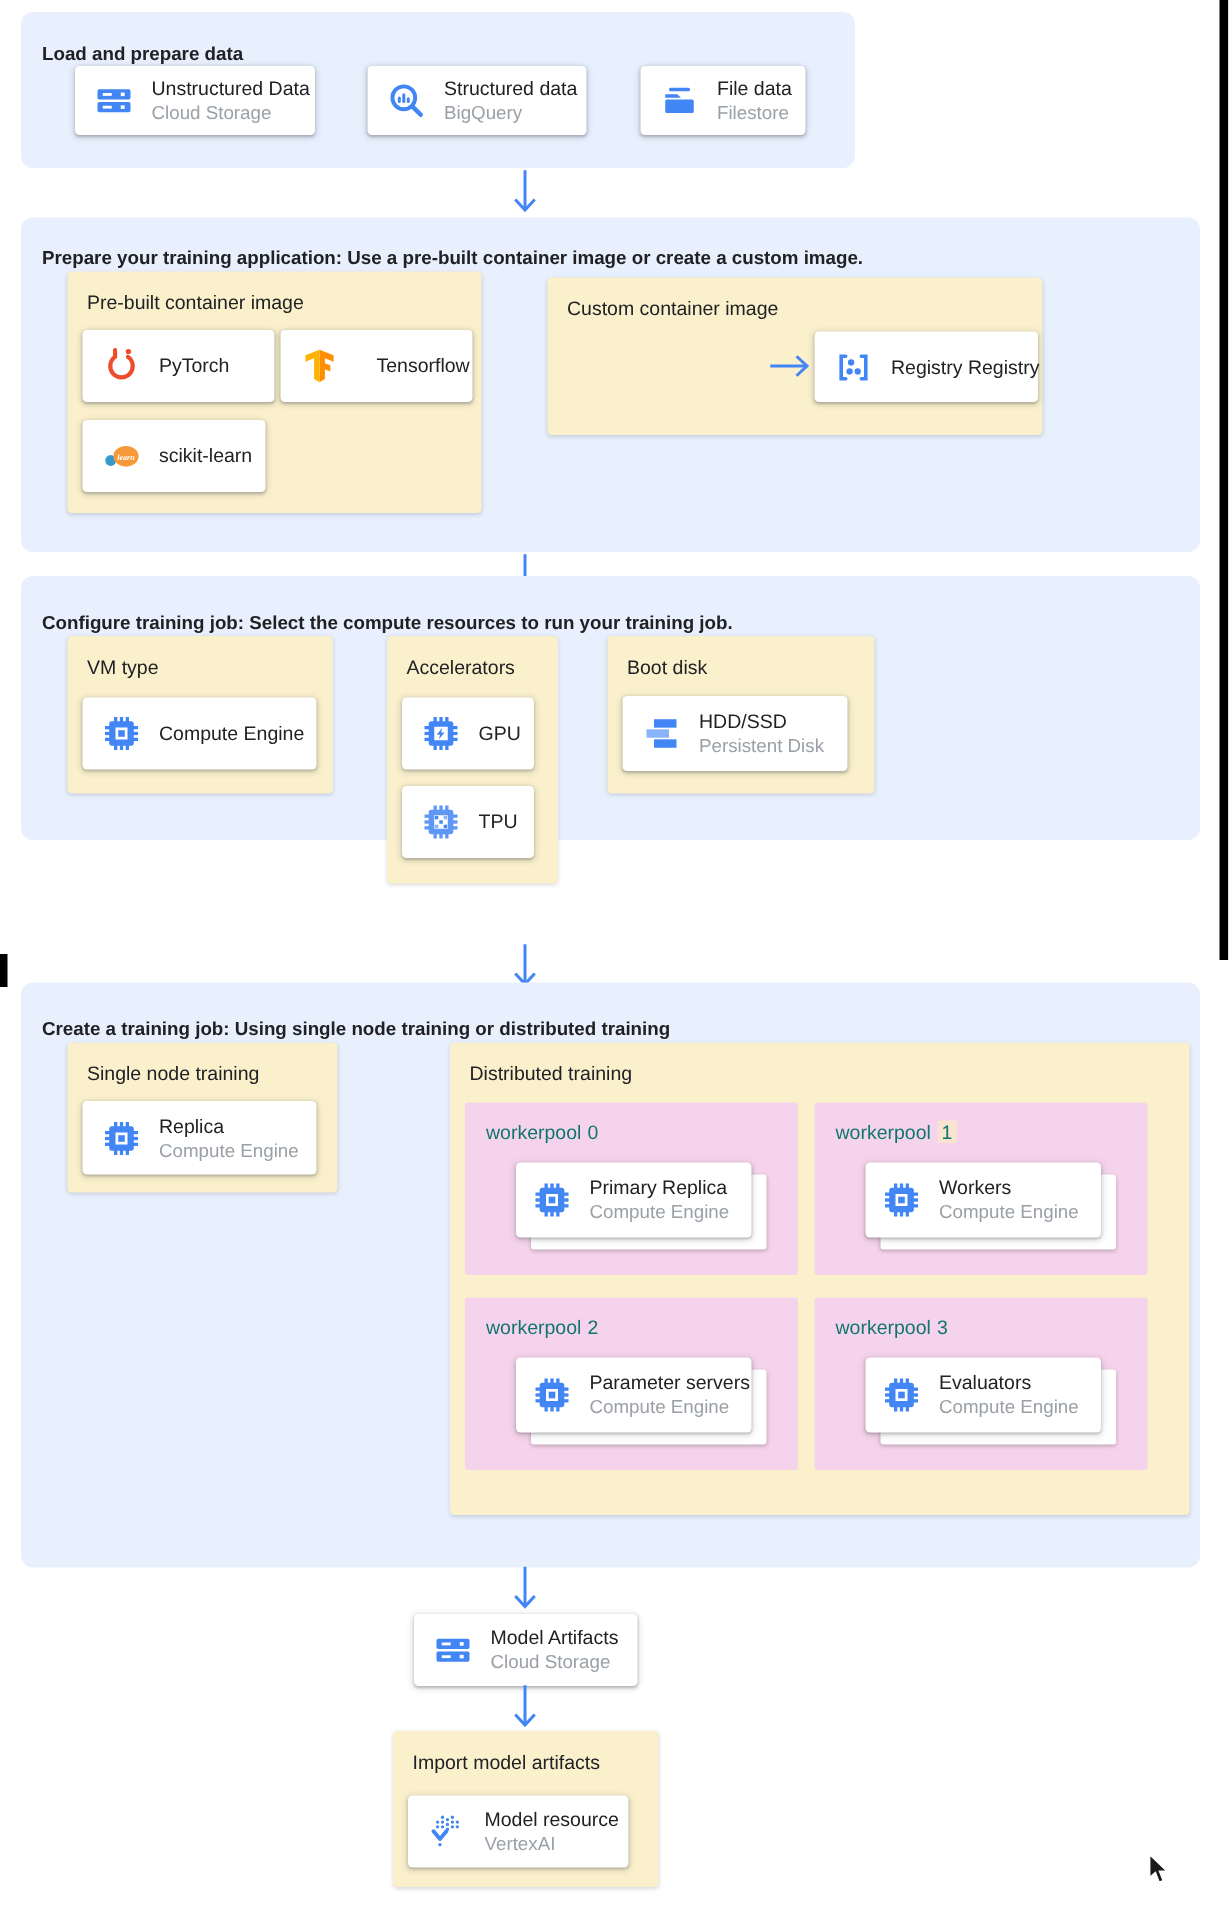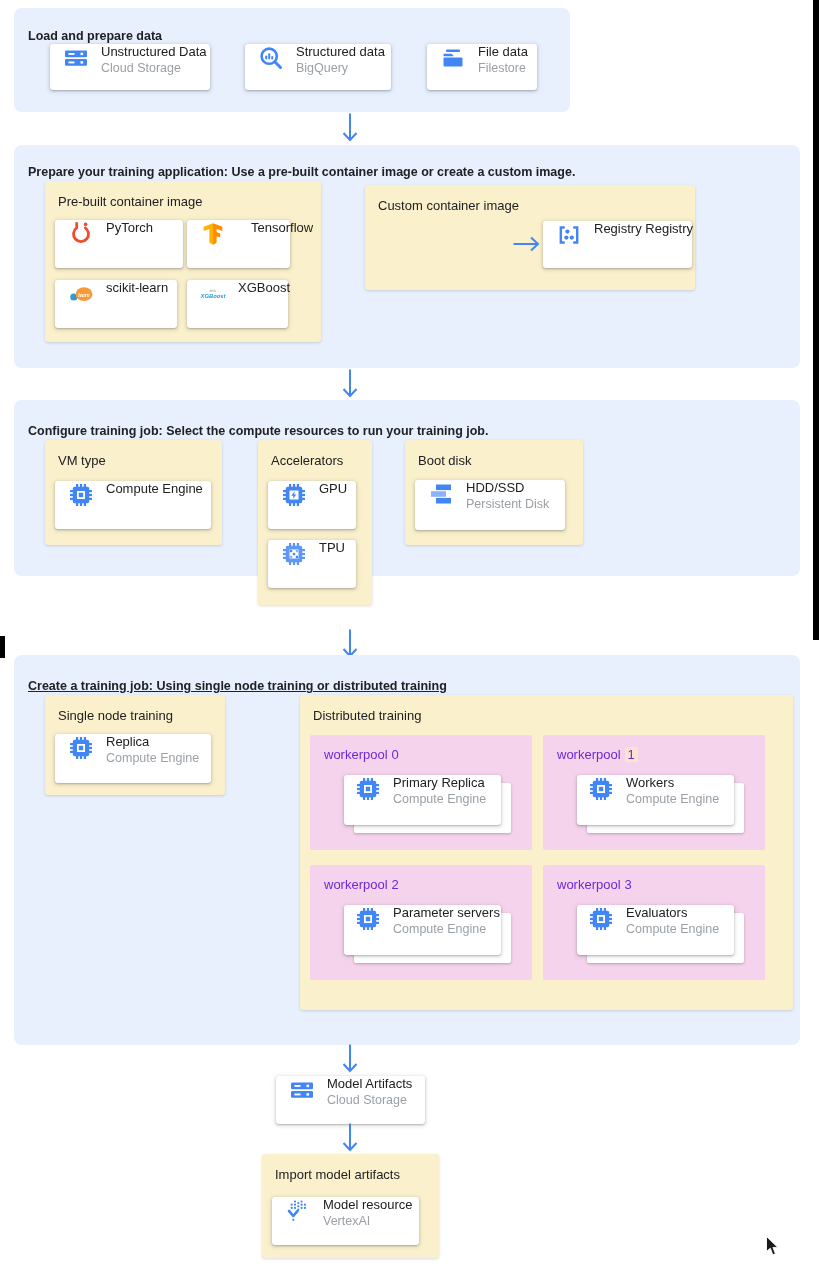--- a/index.html
+++ b/index.html
@@ -7,57 +7,57 @@
   #canvas {
     position:relative; width:819px; height:1277px; background:#fff;
     font-family:"Liberation Sans","DejaVu Sans",sans-serif; color:#202124;
     overflow:hidden;
   }
   .section { position:absolute; background:#E8F0FE; border-radius:8px; }
   .sec-title { position:absolute; left:14px; font-weight:bold; font-size:12.5px; color:#202124; white-space:nowrap;margin-top:12px; }
   .panel { position:absolute; background:#FAF0CC; border-radius:3px; box-shadow:0 1px 3px rgba(0,0,0,.15); }
   .panel-title { position:absolute; left:13px; top:13px; font-size:13px; color:#202124; white-space:nowrap; }
   .pool { position:absolute; background:#F6D3EC; border-radius:2px; }
-  .pool-title { position:absolute; left:14px; top:12px; font-size:13px; color:#6d28d9; white-space:nowrap; }
+  .pool-title { position:absolute; left:14px; top:12px; font-size:13px; color:#0f766e; white-space:nowrap; }
   .pool-title .num { margin-left:4px; }
   .wp1 .pool-title .num { background:#FAE3CF; padding:0 3px; }
   .card {
     position:absolute; background:#fff; border-radius:3px;
     box-shadow:0 1px 2px rgba(60,64,67,.30),0 1px 4px 1px rgba(60,64,67,.15);
-    display:flex; align-items:flex-start; padding:0 8px 0 12px; gap:11px;
+    display:flex; align-items:center; padding:0 8px 0 12px; gap:11px;
   }
   .card-back { position:absolute; background:#fff; border-radius:2px; box-shadow:0 1px 3px rgba(0,0,0,.25); }
   .icon { width:28px; height:28px; flex:0 0 28px; display:inline-block; }
   .icon svg { display:block; width:100%; height:100%; }
   .txt { display:flex; flex-direction:column; justify-content:center; }
   .lbl { font-size:13px; line-height:16px; color:#202124; white-space:nowrap; }
   .sub { font-size:12.5px; line-height:16px; color:#9AA0A6; white-space:nowrap; }
   .wrap .lbl { white-space:normal; width:96px; }
   .flow-arrow, .h-arrow { position:absolute; }
   .blackbar { position:absolute; background:#000; }
 
   
   #s1 { left:14px; top:8px;    width:556px; height:104px; }
   #s2 { left:14px; top:145px;  width:786px; height:223px; }
-  #s3 { left:14px; top:400px;  width:786px; height:176px; }
+  #s3 { left:14px; top:384px;  width:786px; height:176px; }
   #s4 { left:14px; top:655px;  width:786px; height:390px; }
   #s1 .sec-title { top:9px; }
   #s2 .sec-title { top:8px; }
   #s3 .sec-title { top:12px; }
-  #s4 .sec-title { top:12px;text-decoration:underline; }
+  #s4 .sec-title { top:12px; }
 
   
   #c-unstructured { left:36px;  top:36px; width:160px; height:46px; }
   #c-structured   { left:231px; top:36px; width:146px; height:46px; }
   #c-filedata     { left:413px; top:36px; width:110px; height:46px; }
 
   
   #p-prebuilt { left:31px;  top:36px; width:276px; height:161px; }
   #c-pytorch  { left:10px;  top:39px; width:128px; height:48px; }
-  #c-tf       { left:142px; top:39px; width:103px; height:48px;gap:24px; }
+  #c-tf       { left:142px; top:39px; width:128px; height:48px;gap:24px; }
   #c-sklearn  { left:10px;  top:99px; width:122px; height:48px; }
   #c-xgb      { left:142px; top:99px; width:101px; height:48px; }
   #p-custom   { left:351px; top:40px; width:330px; height:105px; }
   #c-appdeps  { left:10px;  top:34px; width:140px; height:51px; }
   #c-artifact { left:178px; top:36px; width:149px; height:47px; }
   #arrow-custom { left:148px; top:51px; }
 
   
   #p-vm    { left:31px;  top:40px; width:177px; height:105px; }
   #c-ce    { left:10px;  top:41px; width:156px; height:48px; }
@@ -193,31 +193,20 @@
               <circle cx="6.8" cy="17" r="3.6" fill="#3499CD"></circle>
               <ellipse cx="17" cy="14.2" rx="8.4" ry="6.9" fill="#F89939"></ellipse>
               <text x="17" y="16.6" font-size="5.4" font-style="italic" font-weight="bold" fill="#ffffff" text-anchor="middle" font-family="Liberation Serif, serif">learn</text>
             </svg>
         </span>
         <span class="txt">
             <span class="lbl">scikit-learn</span>
           </span>
       </div>
 
-      <div class="card" id="c-xgb">
-        <span class="icon">
-          <svg viewBox="0 0 28 28">
-              <text x="14" y="12" font-size="3.4" fill="#9aa0a6" text-anchor="middle" font-family="Liberation Sans, sans-serif">dmlc</text>
-              <text x="14" y="18" font-size="5.8" font-weight="bold" font-style="italic" fill="#1A9EDB" text-anchor="middle" font-family="Liberation Sans, sans-serif">XGBoost</text>
-            </svg>
-        </span>
-        <span class="txt">
-            <span class="lbl">XGBoost</span>
-          </span>
-      </div>
     </div>
 
     <div class="panel" id="p-custom">
       <div class="panel-title">Custom container image</div>
 
 
       <svg class="h-arrow" id="arrow-custom" width="28" height="16" viewBox="0 0 28 16">
           <line x1="0.5" y1="8" x2="24" y2="8" stroke="#4285F4" stroke-width="2"></line>
           <polyline points="18,1.5 25,8 18,14.5" fill="none" stroke="#4285F4" stroke-width="2"></polyline>
         </svg>

